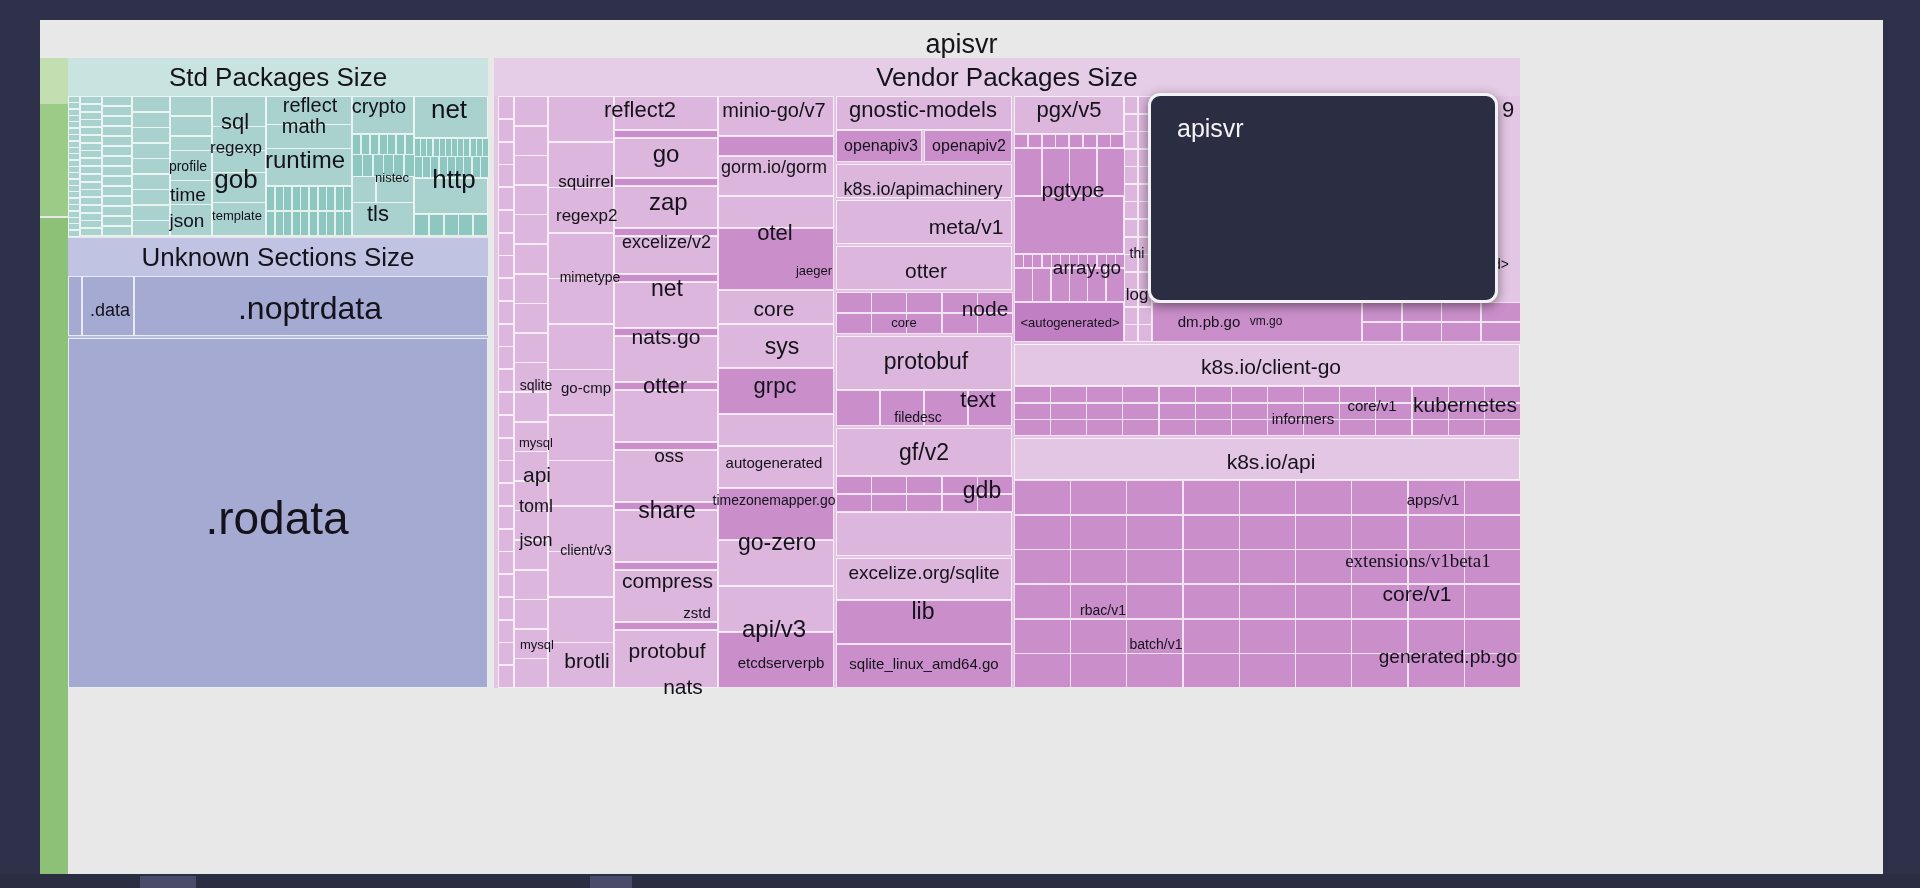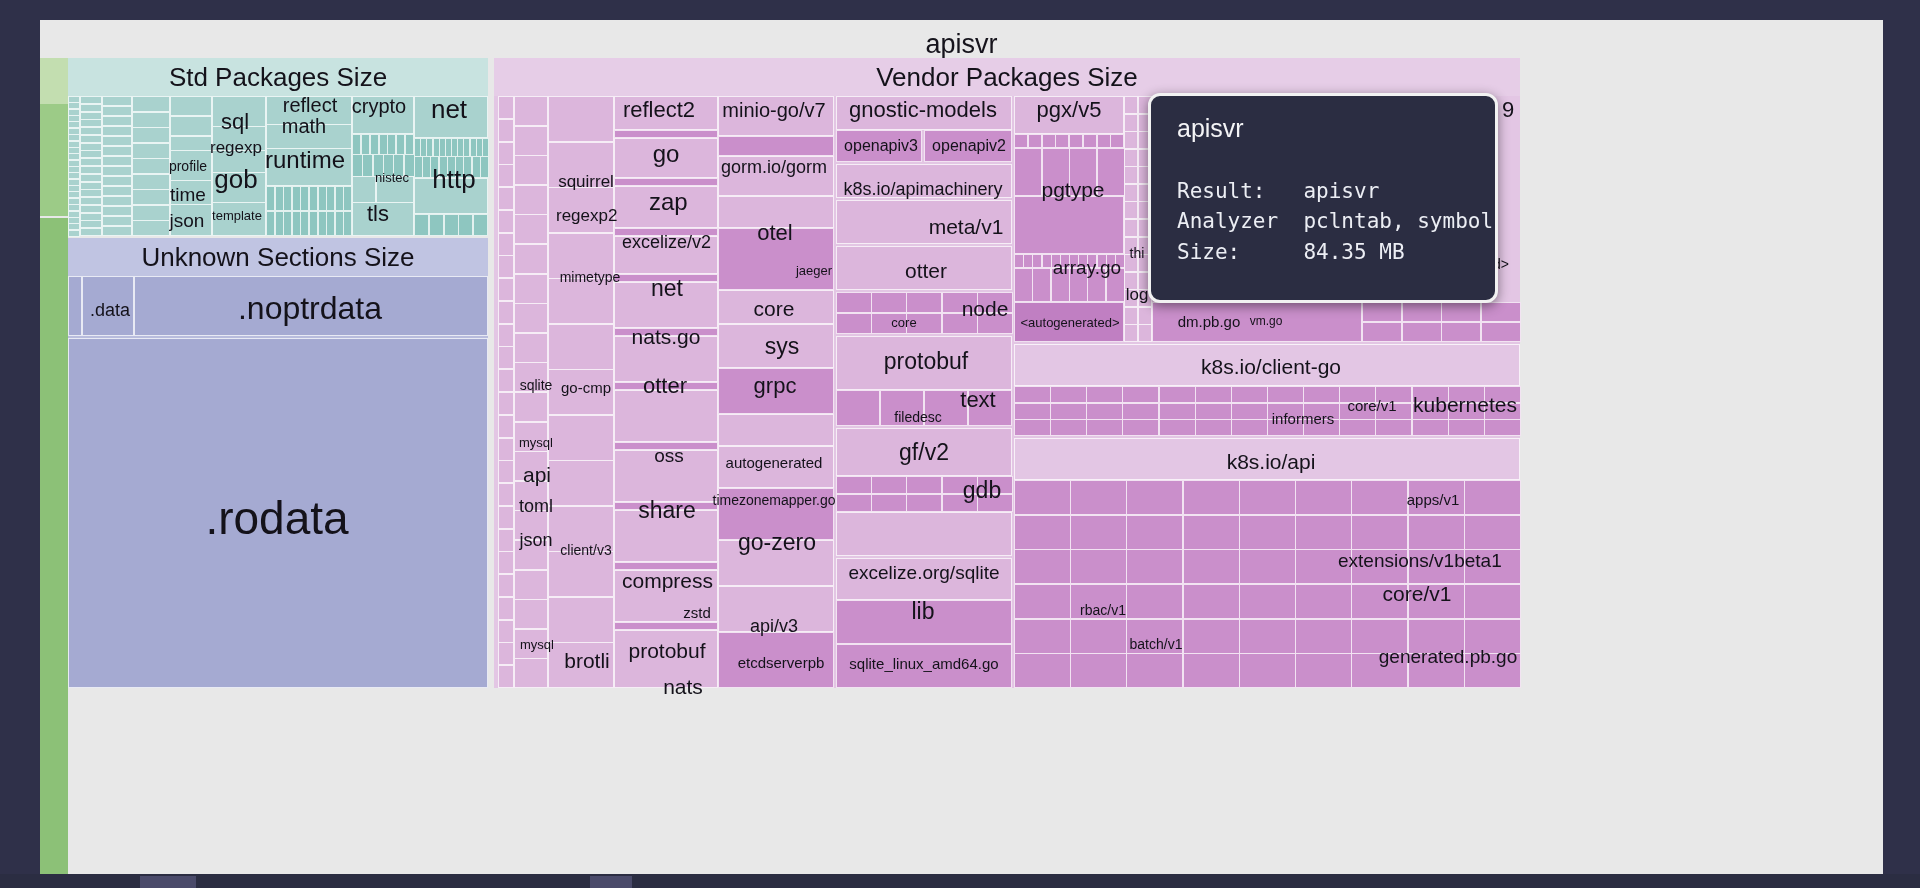--- a/index.html
+++ b/index.html
@@ -552,21 +552,21 @@
       <div class="cell ven-d" style="left: 1408px; top: 619px; width: 57px; height: 35px; border: 1px solid rgba(255, 255, 255, 0.75);"></div>
       <div class="cell ven-d" style="left: 1408px; top: 653px; width: 57px; height: 35px; border: 1px solid rgba(255, 255, 255, 0.75);"></div>
       <div class="cell ven-d" style="left: 1464px; top: 480px; width: 57px; height: 35px; border: 1px solid rgba(255, 255, 255, 0.75);"></div>
       <div class="cell ven-d" style="left: 1464px; top: 515px; width: 57px; height: 35px; border: 1px solid rgba(255, 255, 255, 0.75);"></div>
       <div class="cell ven-d" style="left: 1464px; top: 549px; width: 57px; height: 35px; border: 1px solid rgba(255, 255, 255, 0.75);"></div>
       <div class="cell ven-d" style="left: 1464px; top: 584px; width: 57px; height: 35px; border: 1px solid rgba(255, 255, 255, 0.75);"></div>
       <div class="cell ven-d" style="left: 1464px; top: 619px; width: 57px; height: 35px; border: 1px solid rgba(255, 255, 255, 0.75);"></div>
       <div class="cell ven-d" style="left: 1464px; top: 653px; width: 57px; height: 35px; border: 1px solid rgba(255, 255, 255, 0.75);"></div>
     </div>
   <div id="ven-labels">
-      <div class="lbl" style="left: 615px; top: 99px; width: 88px; font-size: 22px; text-align: center;">reflect2</div>
+      <div class="lbl" style="left: 596px; top: 99px; width: 88px; font-size: 22px; text-align: center;">reflect2</div>
       <div class="lbl" style="left: 720px; top: 100px; width: 108px; font-size: 20px; text-align: center;">minio-go/v7</div>
       <div class="lbl" style="left: 842px; top: 99px; width: 162px; font-size: 22px; text-align: center;">gnostic-models</div>
       <div class="lbl" style="left: 1032px; top: 99px; width: 74px; font-size: 22px; text-align: center;">pgx/v5</div>
       <div class="lbl" style="left: 1498px; top: 99px; width: 20px; font-size: 22px; text-align: center;">9</div>
       <div class="lbl" style="left: 648px; top: 142px; width: 36px; font-size: 24px; text-align: center;">go</div>
       <div class="lbl" style="left: 718px; top: 158px; width: 112px; font-size: 18px; text-align: center;">gorm.io/gorm</div>
       <div class="lbl" style="left: 843px; top: 138px; width: 76px; font-size: 16px; text-align: center;">openapiv3</div>
       <div class="lbl" style="left: 930px; top: 138px; width: 78px; font-size: 16px; text-align: center;">openapiv2</div>
       <div class="lbl" style="left: 557px; top: 173px; width: 58px; font-size: 17px; text-align: center;">squirrel</div>
       <div class="lbl" style="left: 649px; top: 190px; width: 38px; font-size: 24px; text-align: center;">zap</div>
@@ -610,42 +610,39 @@
       <div class="lbl" style="left: 652px; top: 446px; width: 34px; font-size: 19px; text-align: center;">oss</div>
       <div class="lbl" style="left: 716px; top: 455px; width: 116px; font-size: 15px; text-align: center;">autogenerated</div>
       <div class="lbl" style="left: 961px; top: 479px; width: 42px; font-size: 23px; text-align: center;">gdb</div>
       <div class="lbl" style="left: 1404px; top: 492px; width: 58px; font-size: 15px; text-align: center;">apps/v1</div>
       <div class="lbl" style="left: 518px; top: 497px; width: 36px; font-size: 18px; text-align: center;">toml</div>
       <div class="lbl" style="left: 636px; top: 499px; width: 62px; font-size: 23px; text-align: center;">share</div>
       <div class="lbl" style="left: 712px; top: 493px; width: 124px; font-size: 14px; text-align: center;">timezonemapper.go</div>
       <div class="lbl" style="left: 518px; top: 531px; width: 36px; font-size: 18px; text-align: center;">json</div>
       <div class="lbl" style="left: 558px; top: 543px; width: 56px; font-size: 14px; text-align: center;">client/v3</div>
       <div class="lbl" style="left: 738px; top: 531px; width: 76px; font-size: 23px; text-align: center;">go-zero</div>
-      <div class="lbl" style="left: 1338px; top: 551px; width: 160px; font-size: 19px; text-align: center;">extensions/v1beta1</div>
+      <div class="lbl" style="left: 1338px; top: 551px; width: 160px; font-size: 19px; text-align: center; font-family: Liberation Serif, serif;">extensions/v1beta1</div>
       <div class="lbl" style="left: 622px; top: 570px; width: 88px; font-size: 21px; text-align: center;">compress</div>
       <div class="lbl" style="left: 842px; top: 563px; width: 164px; font-size: 19px; text-align: center;">excelize.org/sqlite</div>
       <div class="lbl" style="left: 1380px; top: 583px; width: 74px; font-size: 21px; text-align: center;">core/v1</div>
       <div class="lbl" style="left: 1078px; top: 603px; width: 50px; font-size: 14px; text-align: center;">rbac/v1</div>
       <div class="lbl" style="left: 680px; top: 605px; width: 34px; font-size: 15px; text-align: center;">zstd</div>
       <div class="lbl" style="left: 908px; top: 600px; width: 30px; font-size: 23px; text-align: center;">lib</div>
       <div class="lbl" style="left: 518px; top: 638px; width: 38px; font-size: 13px; text-align: center;">mysql</div>
       <div class="lbl" style="left: 561px; top: 650px; width: 52px; font-size: 21px; text-align: center;">brotli</div>
       <div class="lbl" style="left: 624px; top: 640px; width: 86px; font-size: 21px; text-align: center;">protobuf</div>
-      <div class="lbl" style="left: 742px; top: 617px; width: 64px; font-size: 18px; text-align: center;">api/v3</div>
+      <div class="lbl" style="left: 742px; top: 617px; width: 64px; font-size: 24px; text-align: left;">api/v3</div>
       <div class="lbl" style="left: 1128px; top: 637px; width: 56px; font-size: 14px; text-align: center;">batch/v1</div>
       <div class="lbl" style="left: 840px; top: 656px; width: 168px; font-size: 15px; text-align: center;">sqlite_linux_amd64.go</div>
       <div class="lbl" style="left: 1372px; top: 647px; width: 152px; font-size: 19px; text-align: center;">generated.pb.go</div>
       <div class="lbl" style="left: 655px; top: 676px; width: 56px; font-size: 21px; text-align: center;">nats</div>
       <div class="lbl" style="left: 730px; top: 655px; width: 102px; font-size: 15px; text-align: center;">etcdserverpb</div>
     </div>
 
   <div id="tooltip">
     <div id="tt-title">apisvr</div>
-    <div id="tt-body">Result:   apisvr
-Analyzer  pclntab, symbol
-Size:     84.35 MB</div>
   </div>
 
   <div id="botstrip"></div>
   <div class="botmark" style="left:140px;width:56px;"></div>
   <div class="botmark" style="left:590px;width:42px;"></div>
 
 </div>
 
 </body></html>

